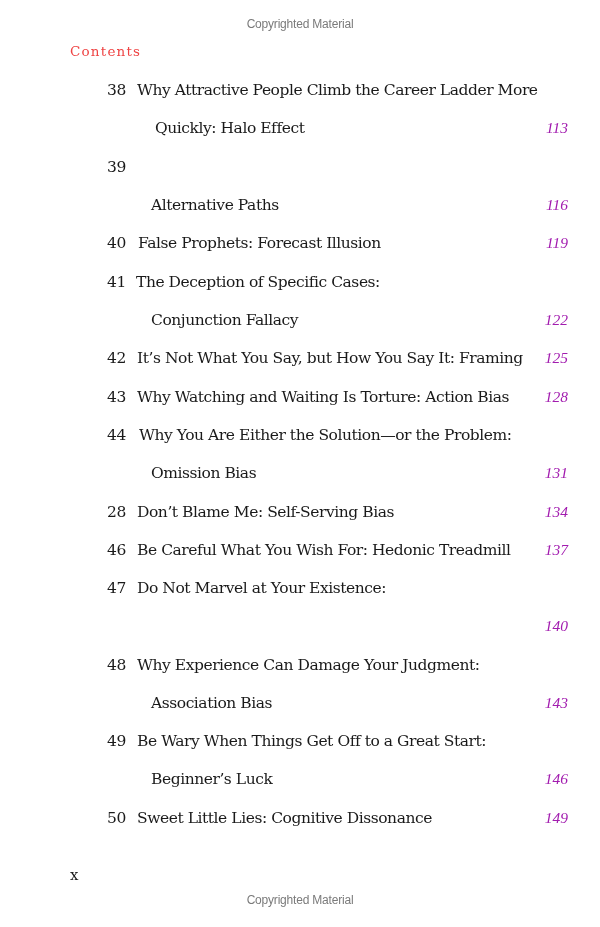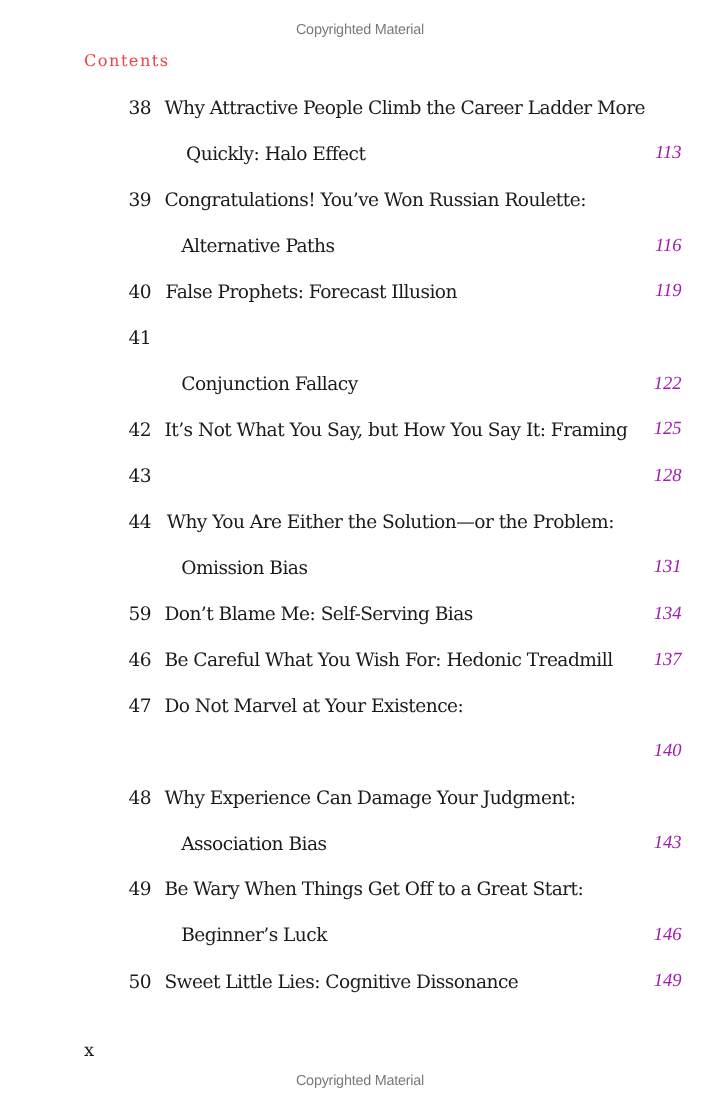--- a/index.html
+++ b/index.html
@@ -32,63 +32,64 @@
     <span class="num">38</span>
     <span class="title">Why Attractive People Climb the Career Ladder More</span>
   </div>
   <div class="line" style="top:119px">
     <span class="cont" style="left:118px">Quickly: Halo Effect</span>
     <span class="page">113</span>
   </div>
 
   <div class="line" style="top:158px">
     <span class="num">39</span>
-    <span class="title">Congratulations! You’ve Won Russian Roulette:</span>
   </div>
   <div class="line" style="top:196px">
     <span class="cont">Alternative Paths</span>
     <span class="page">116</span>
   </div>
 
   <div class="line" style="top:234px">
     <span class="num">40</span>
     <span class="title" style="left:101px">False Prophets: Forecast Illusion</span>
     <span class="page">119</span>
   </div>
 
   <div class="line" style="top:273px">
     <span class="num">41</span>
+    <span class="title" style="left:99px">The Deception of Specific Cases:</span>
   </div>
   <div class="line" style="top:311px">
     <span class="cont">Conjunction Fallacy</span>
     <span class="page">122</span>
   </div>
 
   <div class="line" style="top:349px">
     <span class="num">42</span>
     <span class="title">It’s Not What You Say, but How You Say It: Framing</span>
     <span class="page">125</span>
   </div>
 
   <div class="line" style="top:388px">
     <span class="num">43</span>
+    <span class="title">Why Watching and Waiting Is Torture: Action Bias</span>
     <span class="page">128</span>
   </div>
 
   <div class="line" style="top:426px">
     <span class="num">44</span>
     <span class="title" style="left:102px">Why You Are Either the Solution—or the Problem:</span>
   </div>
   <div class="line" style="top:464px">
     <span class="cont">Omission Bias</span>
     <span class="page">131</span>
   </div>
 
   <div class="line" style="top:503px">
-    <span class="num">59</span>
+    <span class="num">28</span>
     <span class="title">Don’t Blame Me: Self-Serving Bias</span>
     <span class="page">134</span>
   </div>
 
   <div class="line" style="top:541px">
     <span class="num">46</span>
     <span class="title">Be Careful What You Wish For: Hedonic Treadmill</span>
     <span class="page">137</span>
   </div>
 

